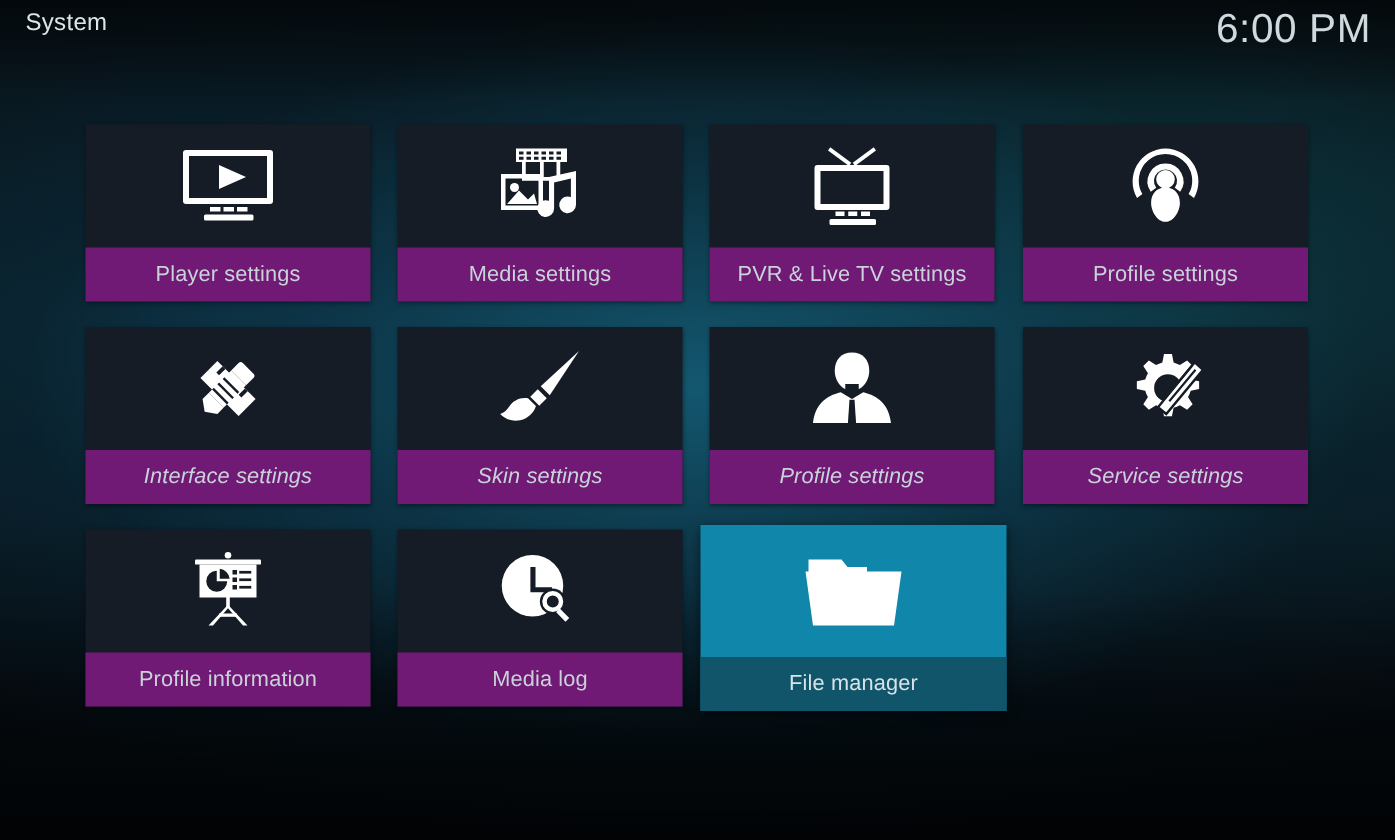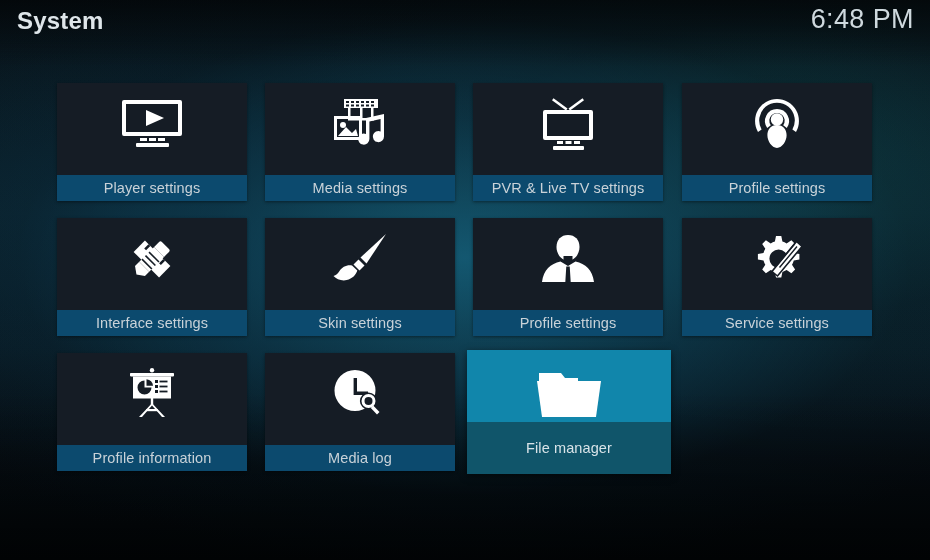--- a/index.html
+++ b/index.html
@@ -20,21 +20,21 @@
     content:""; position:absolute; inset:0; pointer-events:none;
     background:linear-gradient(to bottom, rgba(0,0,0,0.55) 0%, rgba(0,0,0,0) 12%, rgba(0,0,0,0) 70%, rgba(0,0,0,0.62) 100%);
   }
 
   
   #header {
     position:absolute; top:0; left:0; width:930px; height:46px; z-index:4;
   }
   #page-title {
     position:absolute; left:17px; top:7px;
-    font-size:24px; color:#dfe6ea; font-weight:700; letter-spacing:0.2px;
+    font-size:16px; color:#dfe6ea; font-weight:400; letter-spacing:0.2px;
   }
   #clock {
     position:absolute; right:16px; top:4px;
     font-size:27px; color:#cfd9de; font-weight:300; letter-spacing:0.4px;
   }
 
   
   #grid {
     position:absolute; left:0; top:83px; width:930px; height:400px; z-index:3;
   }
@@ -42,51 +42,51 @@
     position:absolute; width:190px; height:118px;
     background:#151c25;
     box-shadow:0 1px 3px rgba(0,0,0,0.45);
   }
   .tile .icon-wrap {
     position:absolute; left:0; top:0; width:100%; height:82px;
     display:flex; align-items:center; justify-content:center;
   }
   .tile .icon-wrap svg { display:block; fill:#ffffff; }
   .tile .label {
-    position:absolute; left:0; bottom:0; width:100%; height:26px;
-    background:#0c4a6e;
+    position:absolute; left:0; bottom:0; width:100%; height:36px;
+    background:#701a75;
     display:flex; align-items:center; justify-content:center;
     font-size:14.5px; color:#c9d2d8; letter-spacing:0.1px; white-space:nowrap;
   }
 
   
   .tile.focused {
     width:204px; height:124px;
     background:#1186ab;
     box-shadow:0 2px 7px rgba(0,0,0,0.55);
   }
   .tile.focused .icon-wrap { height:88px; }
   .tile.focused .label {
-    height:52px; background:#10556a; color:#d8e3e8;
+    height:36px; background:#10556a; color:#d8e3e8;
   }
 
   
   .c0 { left:57px; }  .c1 { left:265px; } .c2 { left:473px; } .c3 { left:682px; }
-  .r0 { top:0px; }    .r1 { top:135px; }  .r2 { top:270px; }
+  .r0 { top:0px; }    .r1 { top:135px;font-style:italic; }  .r2 { top:270px; }
   .tile.focused.c2 { left:467px; }
   .tile.focused.r2 { top:267px; }
 </style>
 </head>
 <body>
 
 <div id="screen">
 
   <div id="header">
     <div id="page-title">System</div>
-    <div id="clock">6:48 PM</div>
+    <div id="clock">6:00 PM</div>
   </div>
 
   <div id="grid">
 
     <div class="tile r0 c0">
       <div class="icon-wrap">
         <svg width="64" height="52" viewBox="0 0 64 52">
           <path d="M4 2 h56 a2 2 0 0 1 2 2 v32 a2 2 0 0 1 -2 2 h-56 a2 2 0 0 1 -2 -2 v-32 a2 2 0 0 1 2 -2 z M6 6 v28 h52 v-28 z"></path>
           <path d="M26 12 L44 20 L26 28 z"></path>
           <rect x="20" y="40" width="7" height="3"></rect>

